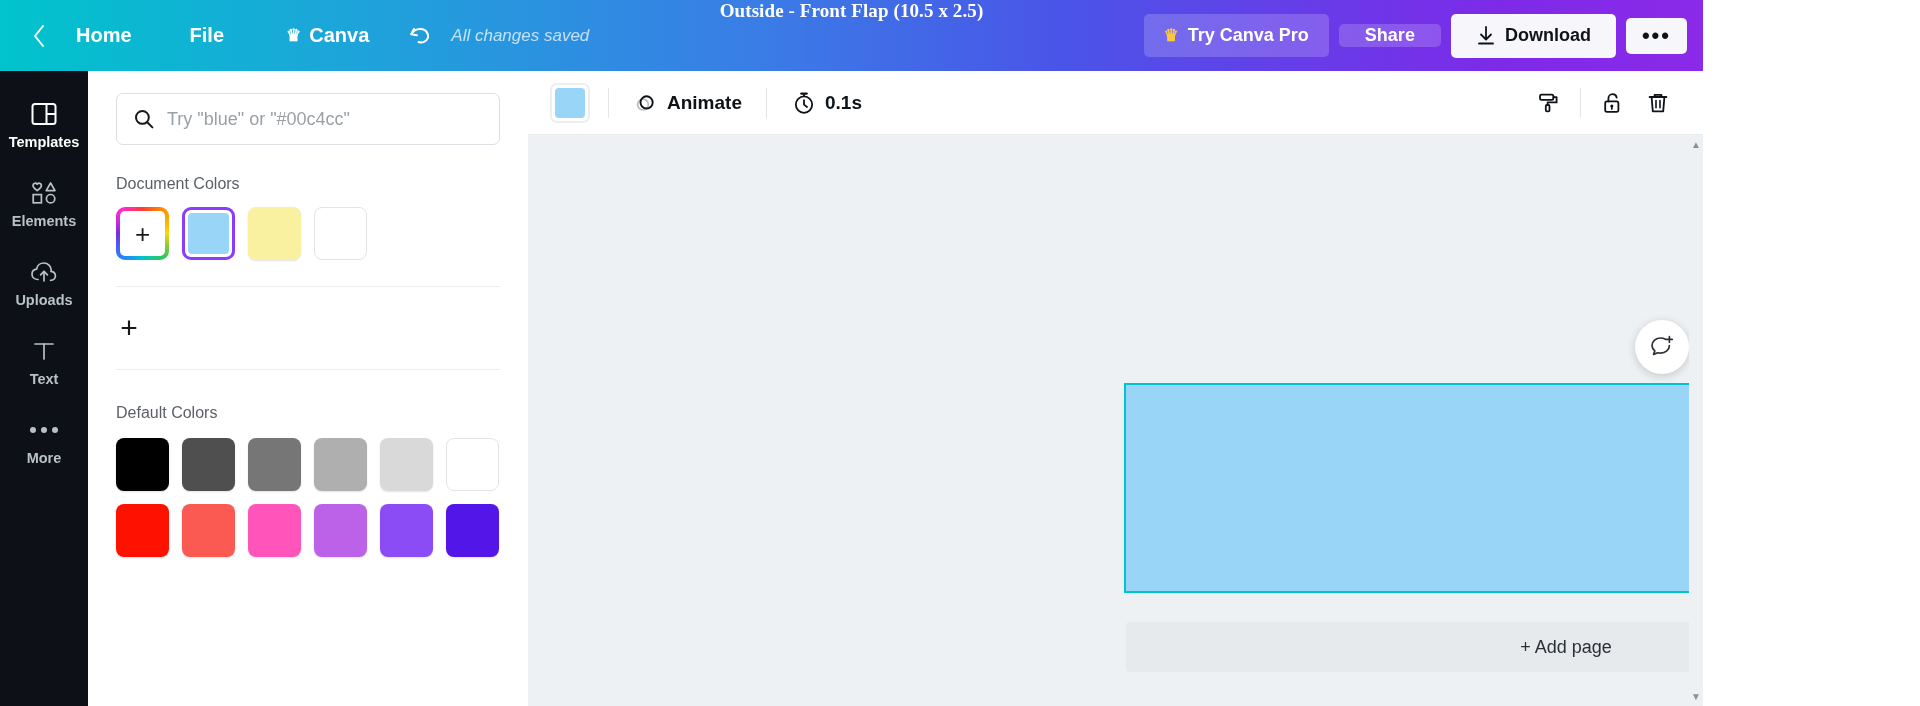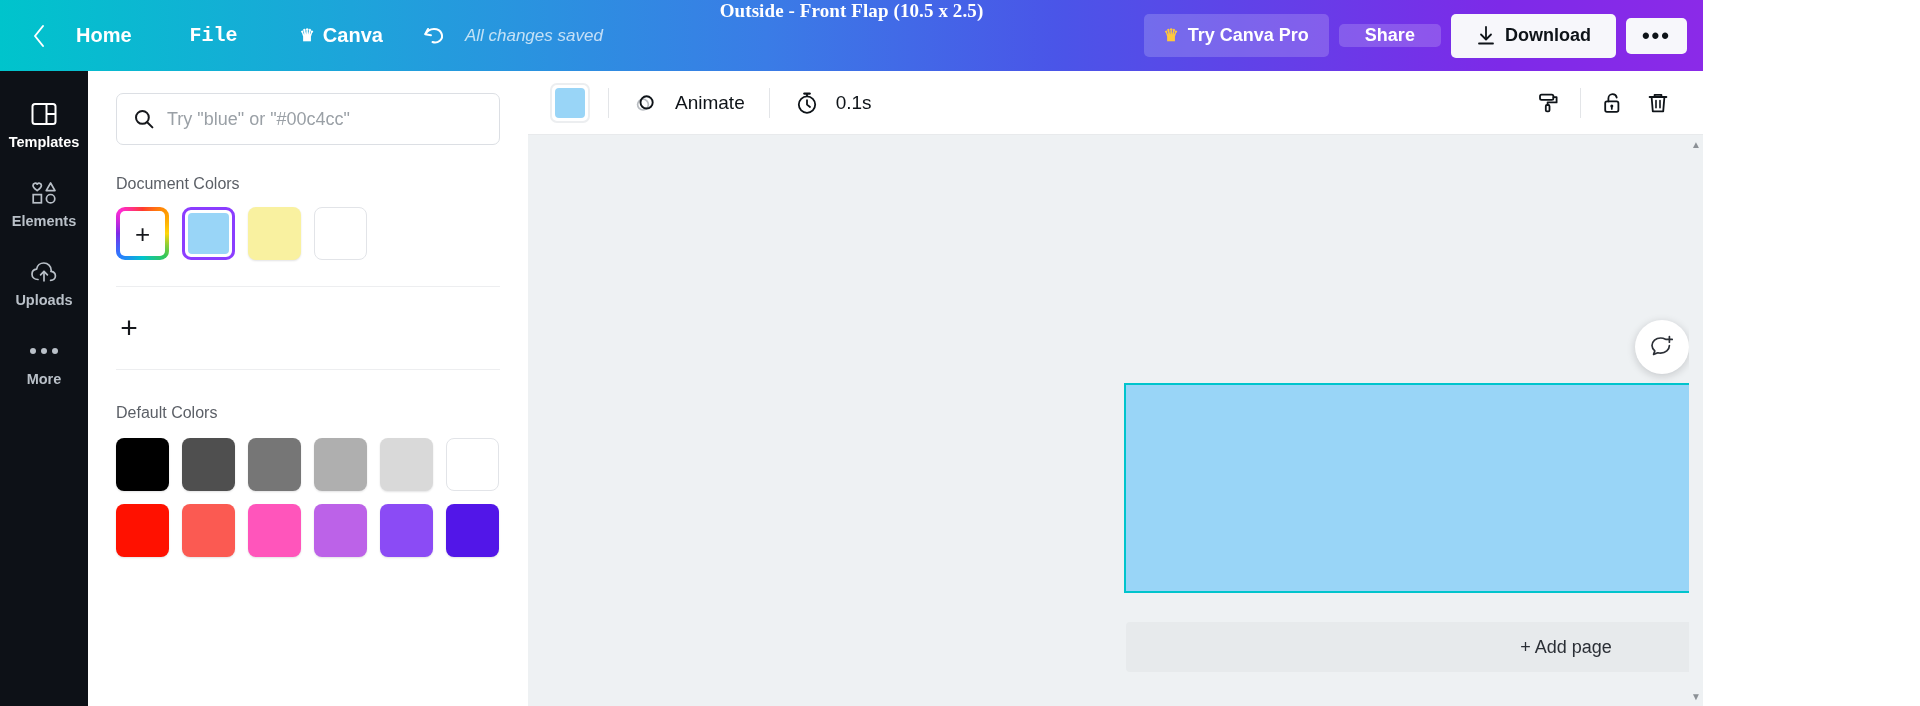--- a/index.html
+++ b/index.html
@@ -22,21 +22,21 @@
   .tb-chevron {
     width: 34px; height: 34px; display: flex; align-items: center; justify-content: center;
     cursor: pointer; font-size: 26px; line-height: 1; font-weight: 300;
   }
   .tb-item {
     font-size: 20px; font-weight: bold; color: #fff; padding: 8px 16px;
     display: flex; align-items: center; gap: 8px; cursor: pointer; border-radius: 4px;
     white-space: nowrap;
   }
   .tb-item.home { margin-left: 4px; margin-right: 26px; }
-  .tb-item.file { margin-right: 30px; font-family: Liberation Mono, monospace; }
+  .tb-item.file { margin-right: 30px; }
   .crown { font-size: 17px; line-height: 1; }
   .tb-undo {
     width: 44px; height: 40px; display: flex; align-items: center; justify-content: center;
     cursor: pointer; margin-left: 14px; margin-right: 8px;
   }
   .tb-saved {
     font-size: 17px; font-style: italic; color: rgba(255,255,255,0.72); white-space: nowrap;
   }
   .tb-center {
     position: absolute; left: 0; right: 0; top: 0; height: 71px;
@@ -137,22 +137,22 @@
     height: 64px; min-height: 64px; background: #fff; display: flex; align-items: center;
     padding: 0 22px 0 22px; gap: 0px; border-bottom: 1px solid #e8eaec;
   }
   .et-colorbtn {
     width: 40px; height: 40px; border-radius: 7px; border: 2px solid #eceef0; padding: 3px;
     cursor: pointer; background: #fff;
   }
   .et-colorbtn > div { width: 100%; height: 100%; border-radius: 4px; }
   .vsep { width: 1px; height: 30px; background: #e3e5e8; margin: 0 18px; }
   .et-btn {
-    display: flex; align-items: center; gap: 16px; cursor: pointer;
-    font-size: 19px; color: #0e1318; padding: 6px 6px;
+    display: flex; align-items: center; gap: 8px; cursor: pointer;
+    font-size: 19px; color: #0e1318; padding: 6px 6px; font-weight: bold;
   }
   .et-right { margin-left: auto; display: flex; align-items: center; gap: 0; }
   .et-icon {
     width: 46px; height: 44px; display: flex; align-items: center; justify-content: center; cursor: pointer;
   }
 
   .canvas-area { flex: 1; position: relative; overflow: hidden; }
   .page-tools {
     position: absolute; left: 1390px; top: 215px; display: flex; gap: 26px; align-items: center;
   }
@@ -271,20 +271,29 @@
         <span class="rail-icon">
           <svg width="30" height="26" viewBox="0 0 30 26" fill="none" aria-hidden="true">
             <path d="M9 20.5 C5.3 20.5 3 18.2 3 15.2 C3 12.5 5 10.4 7.6 10.1 C8.2 6.6 11.2 4 14.8 4 C18.9 4 22.2 7.3 22.2 11.4 C22.2 11.7 22.2 12 22.1 12.3 C24.5 12.6 26.4 14.6 26.4 17 C26.4 19.6 24.3 21.3 21.6 21.3" stroke="#b9c0c8" stroke-width="1.7" fill="none" stroke-linecap="round"></path>
             <path d="M15 21.8 V12.6" stroke="#b9c0c8" stroke-width="1.7" stroke-linecap="round"></path>
             <path d="M11.6 15.8 L15 12.3 L18.4 15.8" stroke="#b9c0c8" stroke-width="1.7" stroke-linecap="round" stroke-linejoin="round" fill="none"></path>
           </svg>
         </span>
         <span class="rail-label">Uploads</span>
       </div>
 
+      <div class="rail-item">
+        <span class="rail-icon">
+          <svg width="26" height="26" viewBox="0 0 26 26" fill="none" aria-hidden="true">
+            <path d="M4 6 H22" stroke="#b9c0c8" stroke-width="1.7" stroke-linecap="round"></path>
+            <path d="M13 6 V21" stroke="#b9c0c8" stroke-width="1.7" stroke-linecap="round"></path>
+          </svg>
+        </span>
+        <span class="rail-label">Text</span>
+      </div>
 
       <div class="rail-item">
         <span class="rail-icon">
           <span class="dots3">
               <i></i>
               <i></i>
               <i></i>
             </span>
         </span>
         <span class="rail-label">More</span>

